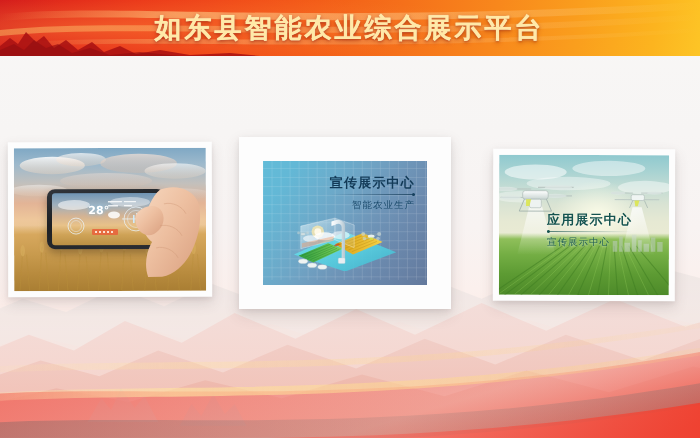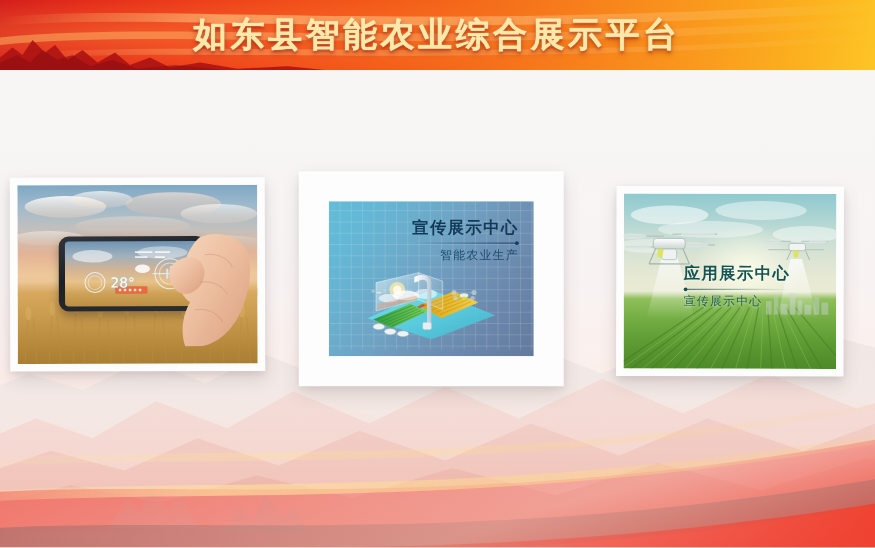--- a/index.html
+++ b/index.html
@@ -269,25 +269,24 @@
     position: absolute;
     right: 2%; top: 24%;
     width: 72px; height: 96px;
     z-index: 25;
   }
   .sv-temp {
     position: absolute;
     left: 34%; top: 20%;
     color: #fff;
     font-size: 11px;
-    font-weight: 400;
+    font-weight: 700;
     text-shadow: 0 0 4px rgba(120,200,255,.9);
     font-family: "DejaVu Sans", sans-serif;
     z-index: 8;
-    margin-top: 16px;
   }
 
   
   .pr-bg {
     position: absolute; inset: 0;
     background: linear-gradient(125deg,
       #63bcd8 0%, #63b8d6 14%, #6aaecd 30%, #6fa2c3 46%,
       #6e95b8 60%, #6b8aae 74%, #6781a5 88%, #63799c 100%);
   }
   .pr-grid { position: absolute; inset: 0; opacity: .30; }

